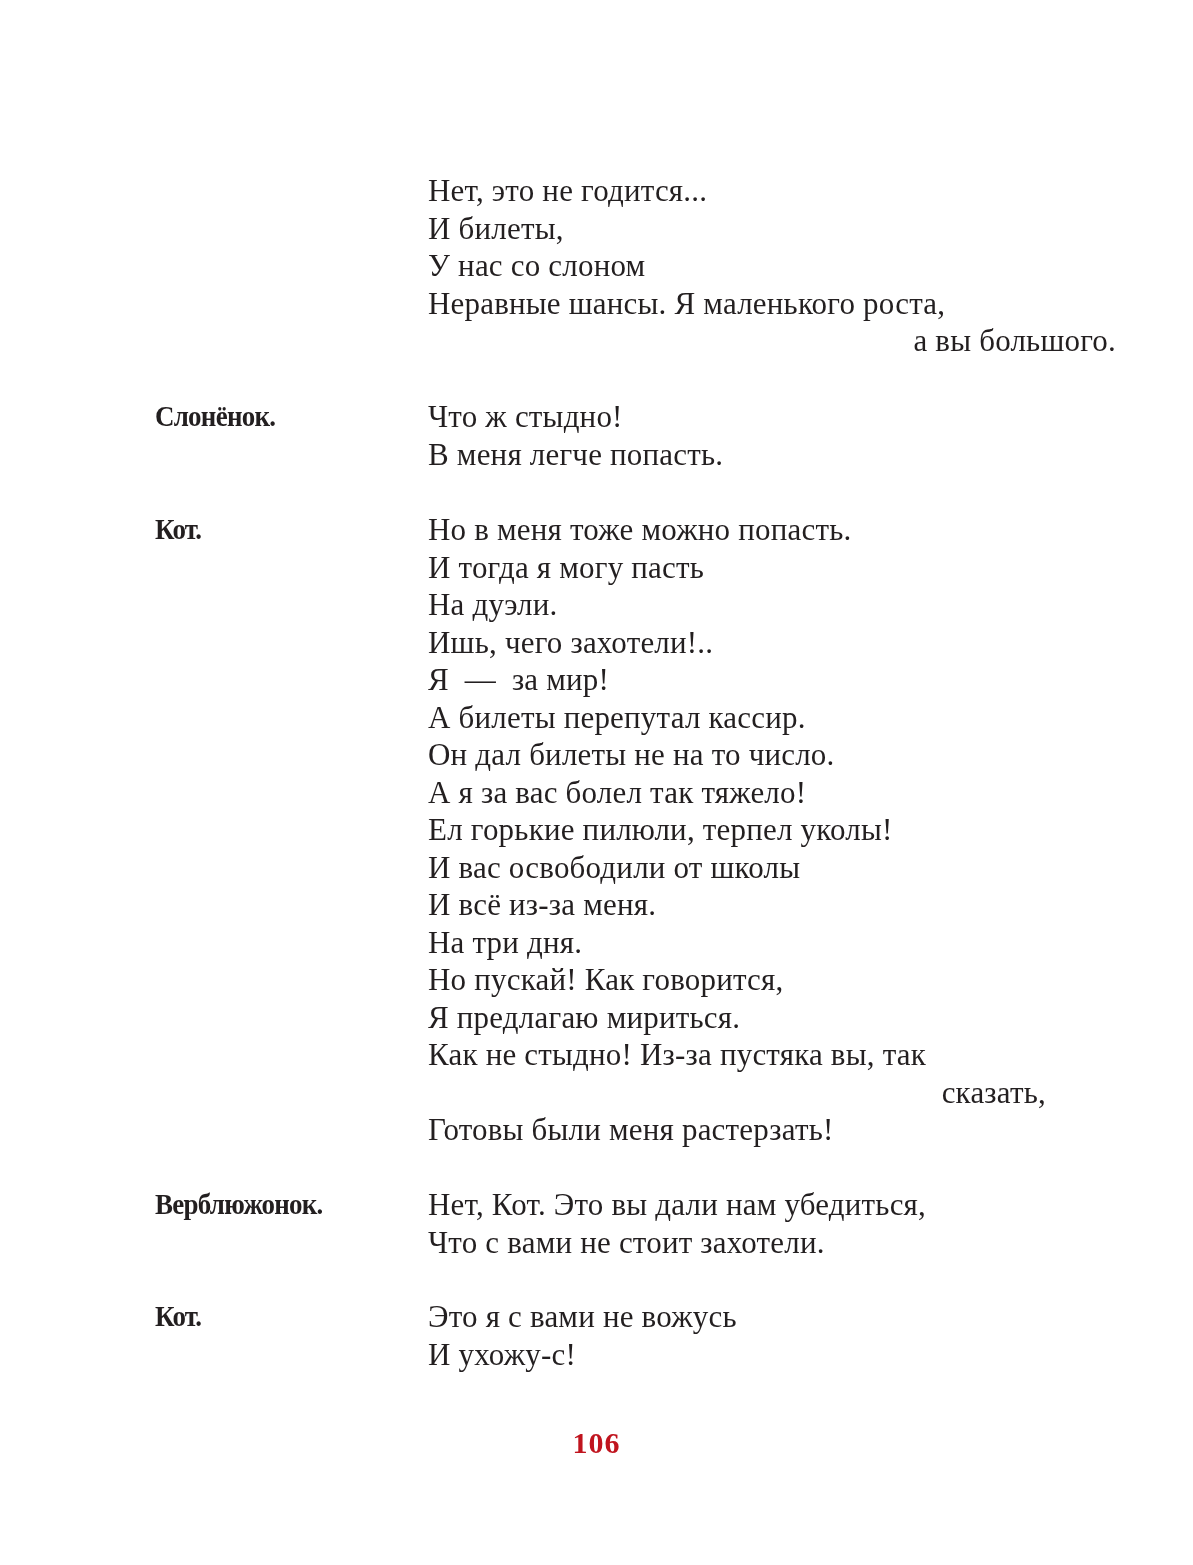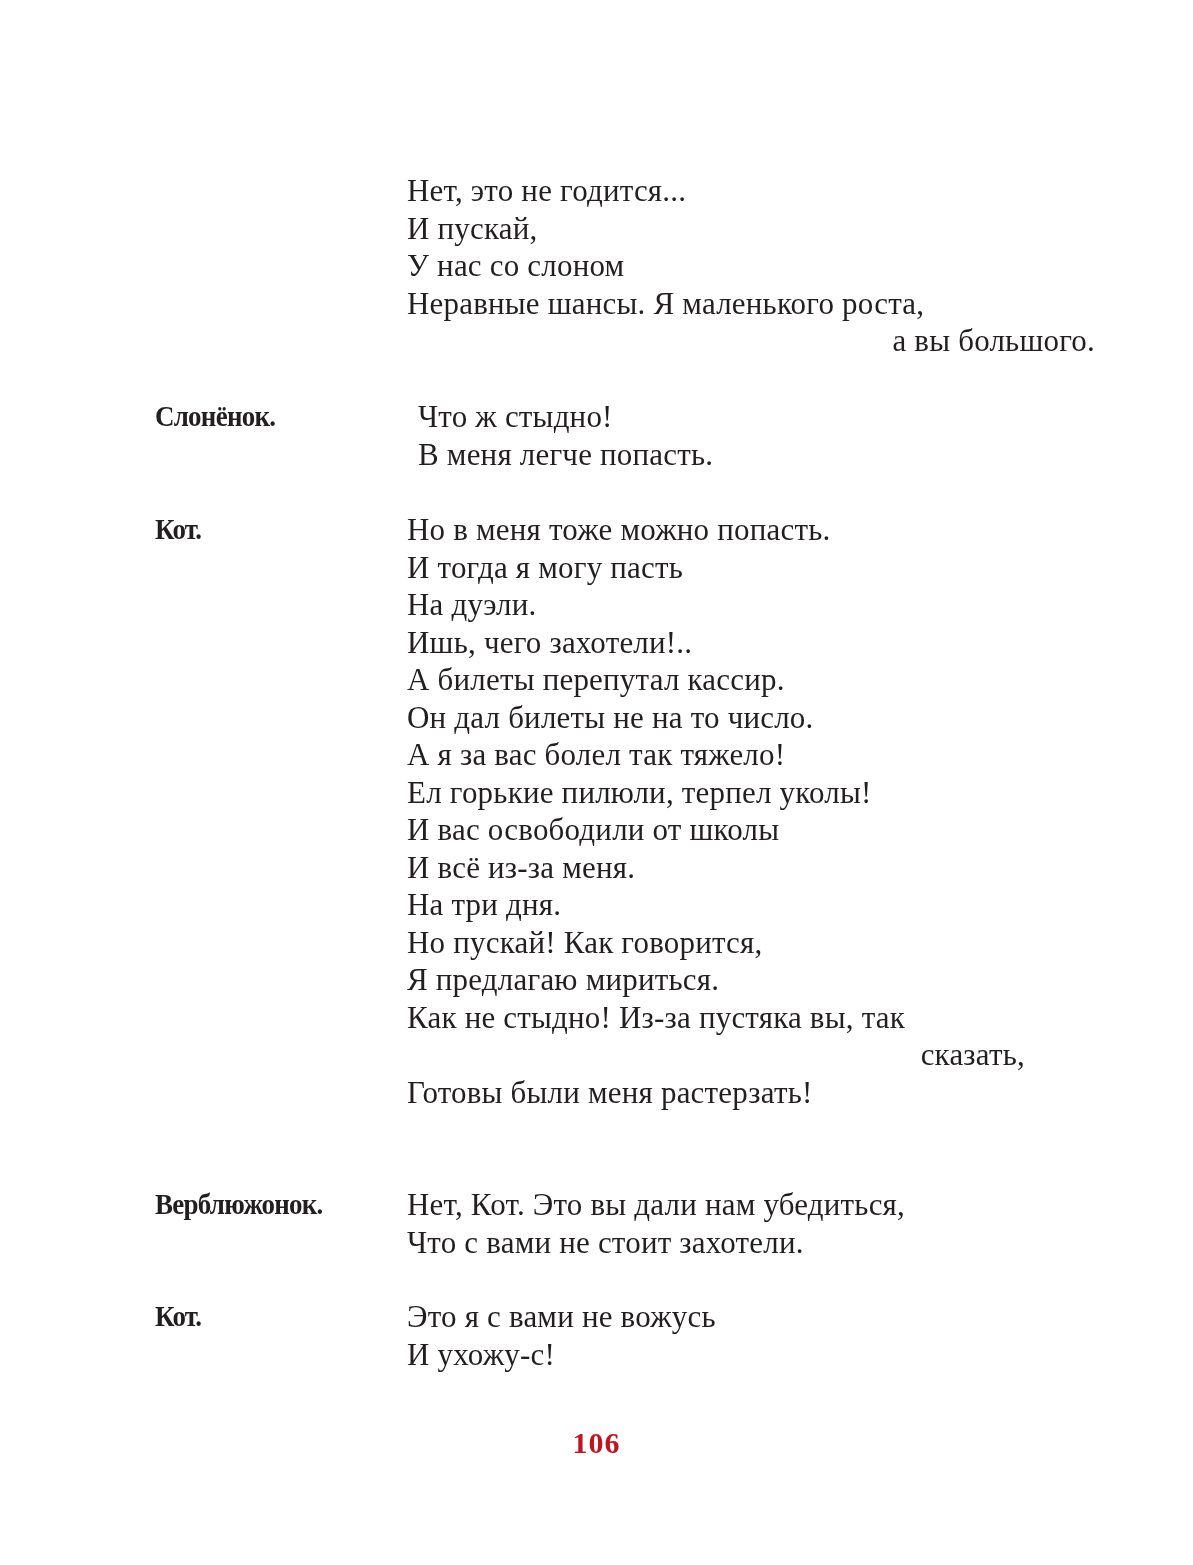--- a/index.html
+++ b/index.html
@@ -2,57 +2,58 @@
 <html><head>
   <meta charset="utf-8">
   <style>
     html, body { margin: 0; padding: 0; background: #ffffff; }
     body { width: 1193px; height: 1565px; position: relative; overflow: hidden;
            font-family: "Liberation Serif", "DejaVu Serif", serif; color: #231f20; }
     .page { position: absolute; left: 0; top: 0; width: 1193px; height: 1565px; }
     .block { position: absolute; left: 155px; width: 940px; display: flex; }
     .speaker { width: 252px; flex: none; font-weight: bold; font-size: 29px; line-height: 37.5px;
                letter-spacing: -0.8px; transform: scaleX(0.93); transform-origin: left center; white-space: nowrap; }
-    .lines { flex: none; width: 688px; }
+    .lines { flex: none; width: 688px; margin-left: 21px; }
     .line { font-size: 31px; line-height: 37.5px; white-space: nowrap; letter-spacing: 0.2px; }
     .line.right { text-align: right; }
     .page-number { position: absolute; left: 0; width: 1193px; top: 1426px; text-align: center;
                    font-weight: bold; font-size: 30px; letter-spacing: 1px; }
   </style>
 </head>
 <body>
 
 <div class="page">
 
   <div class="block" style="top:172px; width:932px;">
     <div class="speaker"></div>
     <div class="lines">
       <div class="line">Нет, это не годится...</div>
-      <div class="line">И пускай,</div>
+      <div class="line">И билеты,</div>
       <div class="line">У нас со слоном</div>
       <div class="line">Неравные шансы. Я маленького роста,</div>
       <div class="line right">а вы большого.</div>
     </div>
   </div>
 
-  <div class="block" style="top:398px;gap:11px;">
+  <div class="block" style="top:398px;">
     <div class="speaker">Слонёнок.</div>
     <div class="lines">
       <div class="line">Что ж стыдно!</div>
       <div class="line">В меня легче попасть.</div>
     </div>
   </div>
 
   <div class="block" style="top:511px; width:870px;">
     <div class="speaker">Кот.</div>
     <div class="lines" style="width:618px;">
       <div class="line">Но в меня тоже можно попасть.</div>
       <div class="line">И тогда я могу пасть</div>
       <div class="line">На дуэли.</div>
       <div class="line">Ишь, чего захотели!..</div>
+      <div class="line" style="white-space:pre;">Я  —  за мир!</div>
       <div class="line">А билеты перепутал кассир.</div>
       <div class="line">Он дал билеты не на то число.</div>
       <div class="line">А я за вас болел так тяжело!</div>
       <div class="line">Ел горькие пилюли, терпел уколы!</div>
       <div class="line">И вас освободили от школы</div>
       <div class="line">И всё из-за меня.</div>
       <div class="line">На три дня.</div>
       <div class="line">Но пускай! Как говорится,</div>
       <div class="line">Я предлагаю мириться.</div>
       <div class="line">Как не стыдно! Из-за пустяка вы, так</div>

